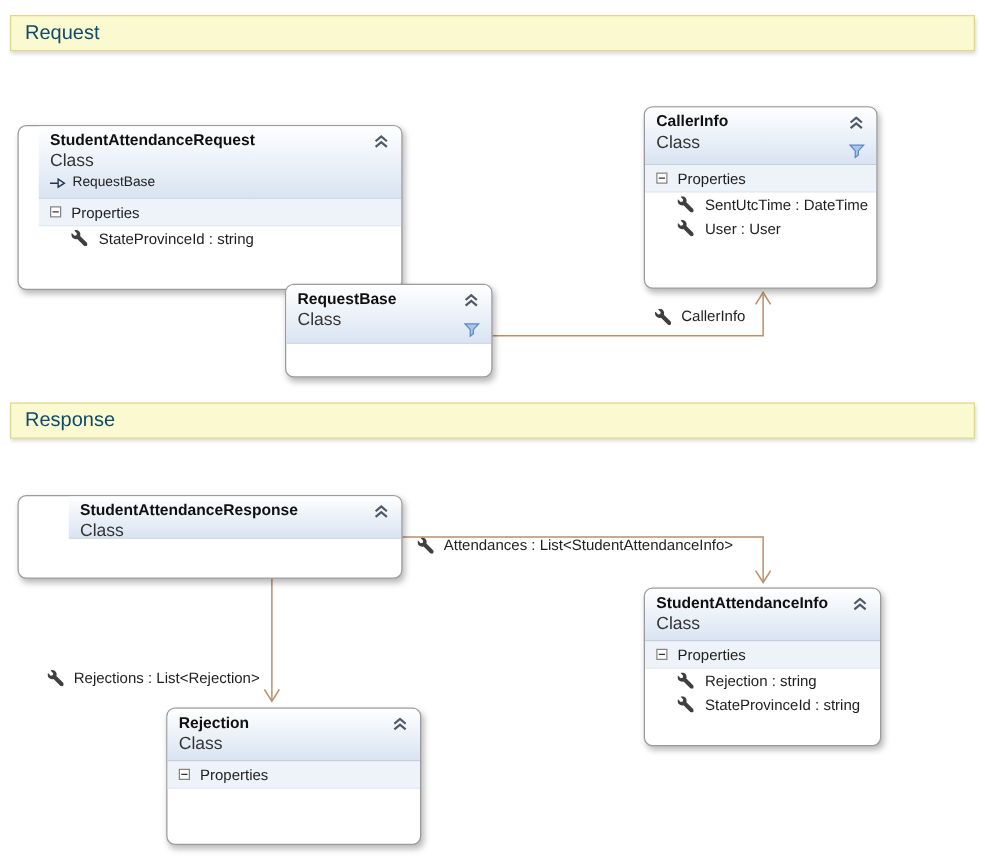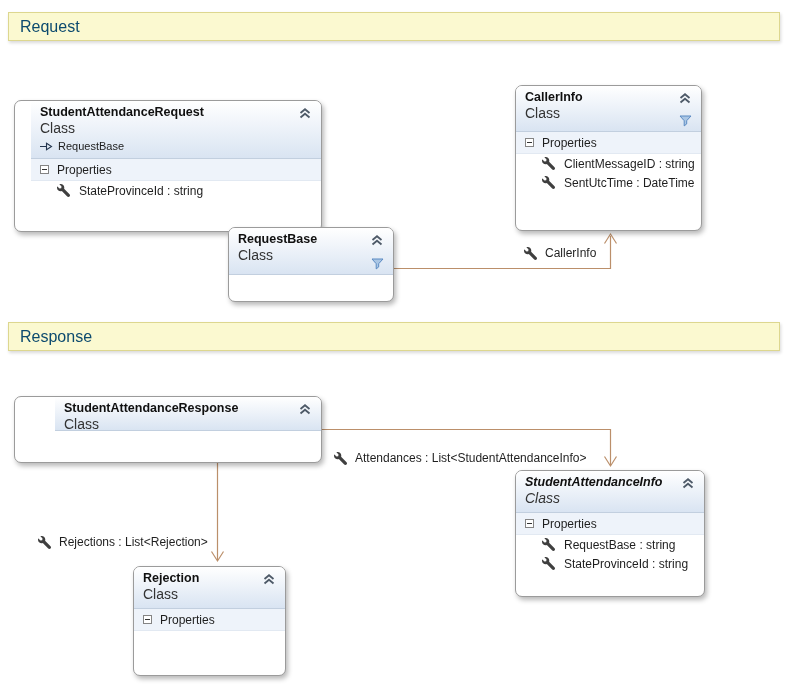--- a/index.html
+++ b/index.html
@@ -109,27 +109,27 @@
       </span>
     </div>
     <div class="compartment-header">
       <span class="expander"></span>
       <span>Properties</span>
     </div>
     <div class="member-row">
       <svg class="wrench" width="13" height="13" viewBox="0 0 512 512">
           <path transform="translate(512,0) scale(-1,1)" fill="#3f3f3f" d="M507.7 109.1c-2.2-9-13.5-12.1-20.1-5.5l-74.4 74.4-67.9-11.3-11.3-67.9 74.4-74.4c6.6-6.6 3.4-17.9-5.7-20.2-47.4-11.7-99.6.9-136.6 37.9-39.6 39.6-50.5 97.1-34 147.2L18.7 402.8c-25 25-25 65.5 0 90.5s65.5 25 90.5 0l213.2-213.2c50.1 16.7 107.5 5.7 147.4-34.2 37.1-37.1 49.7-89.3 37.9-136.8z"></path>
         </svg>
-      <span>ClientMessageID : string</span>
-    </div>
-    <div class="member-row">
-      <svg class="wrench" width="13" height="13" viewBox="0 0 512 512">
-          <path transform="translate(512,0) scale(-1,1)" fill="#3f3f3f" d="M507.7 109.1c-2.2-9-13.5-12.1-20.1-5.5l-74.4 74.4-67.9-11.3-11.3-67.9 74.4-74.4c6.6-6.6 3.4-17.9-5.7-20.2-47.4-11.7-99.6.9-136.6 37.9-39.6 39.6-50.5 97.1-34 147.2L18.7 402.8c-25 25-25 65.5 0 90.5s65.5 25 90.5 0l213.2-213.2c50.1 16.7 107.5 5.7 147.4-34.2 37.1-37.1 49.7-89.3 37.9-136.8z"></path>
-        </svg>
       <span>SentUtcTime : DateTime</span>
+    </div>
+    <div class="member-row">
+      <svg class="wrench" width="13" height="13" viewBox="0 0 512 512">
+          <path transform="translate(512,0) scale(-1,1)" fill="#3f3f3f" d="M507.7 109.1c-2.2-9-13.5-12.1-20.1-5.5l-74.4 74.4-67.9-11.3-11.3-67.9 74.4-74.4c6.6-6.6 3.4-17.9-5.7-20.2-47.4-11.7-99.6.9-136.6 37.9-39.6 39.6-50.5 97.1-34 147.2L18.7 402.8c-25 25-25 65.5 0 90.5s65.5 25 90.5 0l213.2-213.2c50.1 16.7 107.5 5.7 147.4-34.2 37.1-37.1 49.7-89.3 37.9-136.8z"></path>
+        </svg>
+      <span>User : User</span>
     </div>
   </div>
 
   <div class="class-box" style="left:228px; top:227px; width:166px; height:75px;">
     <div class="box-header" style="height:47px;">
       <span class="box-title">RequestBase</span>
       <div class="stereotype">Class</div>
       <span class="chevron-btn">
         <svg width="12" height="11" viewBox="0 0 12 11">
             <path d="M1.5 5 L6 1.2 L10.5 5" fill="none" stroke="#4e5a68" stroke-width="1.8"></path>
@@ -151,49 +151,49 @@
       <span class="chevron-btn">
         <svg width="12" height="11" viewBox="0 0 12 11">
             <path d="M1.5 5 L6 1.2 L10.5 5" fill="none" stroke="#4e5a68" stroke-width="1.8"></path>
             <path d="M1.5 9.5 L6 5.7 L10.5 9.5" fill="none" stroke="#4e5a68" stroke-width="1.8"></path>
           </svg>
       </span>
     </div>
   </div>
 
   <div class="class-box" style="left:515px; top:470px; width:190px; height:127px;">
-    <div class="box-header" style="height:42px;font-style:italic;">
+    <div class="box-header" style="height:42px;">
       <span class="box-title">StudentAttendanceInfo</span>
       <div class="stereotype">Class</div>
       <span class="chevron-btn">
         <svg width="12" height="11" viewBox="0 0 12 11">
             <path d="M1.5 5 L6 1.2 L10.5 5" fill="none" stroke="#4e5a68" stroke-width="1.8"></path>
             <path d="M1.5 9.5 L6 5.7 L10.5 9.5" fill="none" stroke="#4e5a68" stroke-width="1.8"></path>
           </svg>
       </span>
     </div>
     <div class="compartment-header">
       <span class="expander"></span>
       <span>Properties</span>
     </div>
     <div class="member-row">
       <svg class="wrench" width="13" height="13" viewBox="0 0 512 512">
           <path transform="translate(512,0) scale(-1,1)" fill="#3f3f3f" d="M507.7 109.1c-2.2-9-13.5-12.1-20.1-5.5l-74.4 74.4-67.9-11.3-11.3-67.9 74.4-74.4c6.6-6.6 3.4-17.9-5.7-20.2-47.4-11.7-99.6.9-136.6 37.9-39.6 39.6-50.5 97.1-34 147.2L18.7 402.8c-25 25-25 65.5 0 90.5s65.5 25 90.5 0l213.2-213.2c50.1 16.7 107.5 5.7 147.4-34.2 37.1-37.1 49.7-89.3 37.9-136.8z"></path>
         </svg>
-      <span>RequestBase : string</span>
+      <span>Rejection : string</span>
     </div>
     <div class="member-row">
       <svg class="wrench" width="13" height="13" viewBox="0 0 512 512">
           <path transform="translate(512,0) scale(-1,1)" fill="#3f3f3f" d="M507.7 109.1c-2.2-9-13.5-12.1-20.1-5.5l-74.4 74.4-67.9-11.3-11.3-67.9 74.4-74.4c6.6-6.6 3.4-17.9-5.7-20.2-47.4-11.7-99.6.9-136.6 37.9-39.6 39.6-50.5 97.1-34 147.2L18.7 402.8c-25 25-25 65.5 0 90.5s65.5 25 90.5 0l213.2-213.2c50.1 16.7 107.5 5.7 147.4-34.2 37.1-37.1 49.7-89.3 37.9-136.8z"></path>
         </svg>
       <span>StateProvinceId : string</span>
     </div>
   </div>
 
-  <div class="class-box" style="left:133px; top:566px; width:153px; height:110px;">
+  <div class="class-box" style="left:133px; top:566px; width:204px; height:110px;">
     <div class="box-header" style="height:42px;">
       <span class="box-title">Rejection</span>
       <div class="stereotype">Class</div>
       <span class="chevron-btn">
         <svg width="12" height="11" viewBox="0 0 12 11">
             <path d="M1.5 5 L6 1.2 L10.5 5" fill="none" stroke="#4e5a68" stroke-width="1.8"></path>
             <path d="M1.5 9.5 L6 5.7 L10.5 9.5" fill="none" stroke="#4e5a68" stroke-width="1.8"></path>
           </svg>
       </span>
     </div>
@@ -202,21 +202,21 @@
       <span>Properties</span>
     </div>
   </div>
 
   <div class="connector-label" style="left:524px; top:246px;">
     <svg class="wrench" width="13" height="13" viewBox="0 0 512 512">
         <path transform="translate(512,0) scale(-1,1)" fill="#3f3f3f" d="M507.7 109.1c-2.2-9-13.5-12.1-20.1-5.5l-74.4 74.4-67.9-11.3-11.3-67.9 74.4-74.4c6.6-6.6 3.4-17.9-5.7-20.2-47.4-11.7-99.6.9-136.6 37.9-39.6 39.6-50.5 97.1-34 147.2L18.7 402.8c-25 25-25 65.5 0 90.5s65.5 25 90.5 0l213.2-213.2c50.1 16.7 107.5 5.7 147.4-34.2 37.1-37.1 49.7-89.3 37.9-136.8z"></path>
       </svg>
     <span>CallerInfo</span>
   </div>
-  <div class="connector-label" style="left:334px; top:451px;">
+  <div class="connector-label" style="left:334px; top:429px;">
     <svg class="wrench" width="13" height="13" viewBox="0 0 512 512">
         <path transform="translate(512,0) scale(-1,1)" fill="#3f3f3f" d="M507.7 109.1c-2.2-9-13.5-12.1-20.1-5.5l-74.4 74.4-67.9-11.3-11.3-67.9 74.4-74.4c6.6-6.6 3.4-17.9-5.7-20.2-47.4-11.7-99.6.9-136.6 37.9-39.6 39.6-50.5 97.1-34 147.2L18.7 402.8c-25 25-25 65.5 0 90.5s65.5 25 90.5 0l213.2-213.2c50.1 16.7 107.5 5.7 147.4-34.2 37.1-37.1 49.7-89.3 37.9-136.8z"></path>
       </svg>
     <span>Attendances : List&lt;StudentAttendanceInfo&gt;</span>
   </div>
   <div class="connector-label" style="left:38px; top:535px;">
     <svg class="wrench" width="13" height="13" viewBox="0 0 512 512">
         <path transform="translate(512,0) scale(-1,1)" fill="#3f3f3f" d="M507.7 109.1c-2.2-9-13.5-12.1-20.1-5.5l-74.4 74.4-67.9-11.3-11.3-67.9 74.4-74.4c6.6-6.6 3.4-17.9-5.7-20.2-47.4-11.7-99.6.9-136.6 37.9-39.6 39.6-50.5 97.1-34 147.2L18.7 402.8c-25 25-25 65.5 0 90.5s65.5 25 90.5 0l213.2-213.2c50.1 16.7 107.5 5.7 147.4-34.2 37.1-37.1 49.7-89.3 37.9-136.8z"></path>
       </svg>
     <span>Rejections : List&lt;Rejection&gt;</span>

